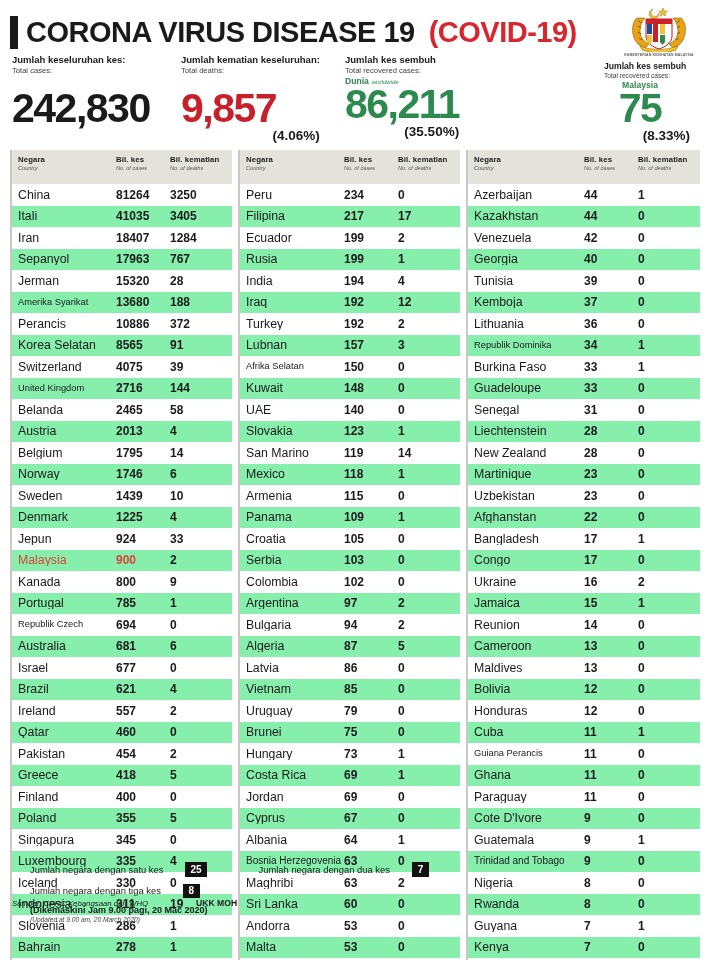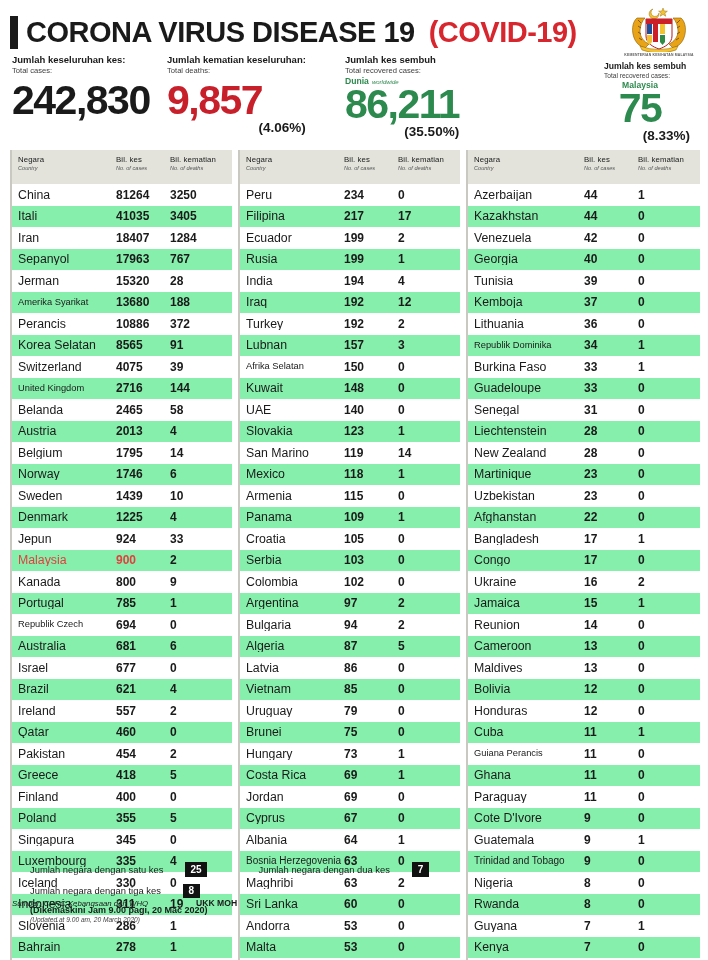--- a/index.html
+++ b/index.html
@@ -98,21 +98,21 @@
     font-style: italic;
     font-weight: normal;
     margin-left: 3px;
   }
   .stat-value {
     font-size: 41px;
     font-weight: bold;
     line-height: 0.95;
     letter-spacing: -1.5px;
     white-space: nowrap;
-    margin-top: 5px;
+    margin-top: 13px;
   }
   .stat-pct {
     font-size: 13.5px;
     font-weight: bold;
     color: #1a1a1a;
     text-align: right;
     line-height: 1;
     margin-top: 1px;
     white-space: nowrap;
   }
@@ -141,21 +141,21 @@
     background: #e3e3dc;
     display: flex;
     padding: 5px 4px 5px 6px;
     height: 34px;
     align-items: flex-start;
   }
   .th-name { flex: 1; }
   .th-cases { width: 54px; }
   .th-deaths { width: 58px; }
   .th-my {
-    font-size: 7.8px; font-weight: normal;
+    font-size: 7.8px; font-weight: bold;
     color: #1a1a1a; line-height: 1.25;
     letter-spacing: 0.1px;
   }
   .th-en {
     font-size: 5.6px; font-style: italic;
     color: #555; line-height: 1.3;
   }
 
   .trow {
     display: flex;
@@ -283,21 +283,21 @@
 </div>
 
 <div class="stats">
 
   <div class="stat" style="left:12px;">
     <div class="stat-lbl-my">Jumlah keseluruhan kes:</div>
     <div class="stat-lbl-en">Total cases:</div>
     <div class="stat-value c-black">242,830</div>
   </div>
 
-  <div class="stat" style="left:167px;">
+  <div class="stat" style="left:181px;">
     <div class="stat-lbl-my">Jumlah kematian keseluruhan:</div>
     <div class="stat-lbl-en">Total deaths:</div>
     <div class="stat-value c-red">9,857</div>
     <div class="stat-pct">(4.06%)</div>
   </div>
 
   <div class="stat" style="left:345px;">
     <div class="stat-lbl-my">Jumlah kes sembuh</div>
     <div class="stat-lbl-en">Total recovered cases:</div>
     <div class="stat-scope scope-green">

